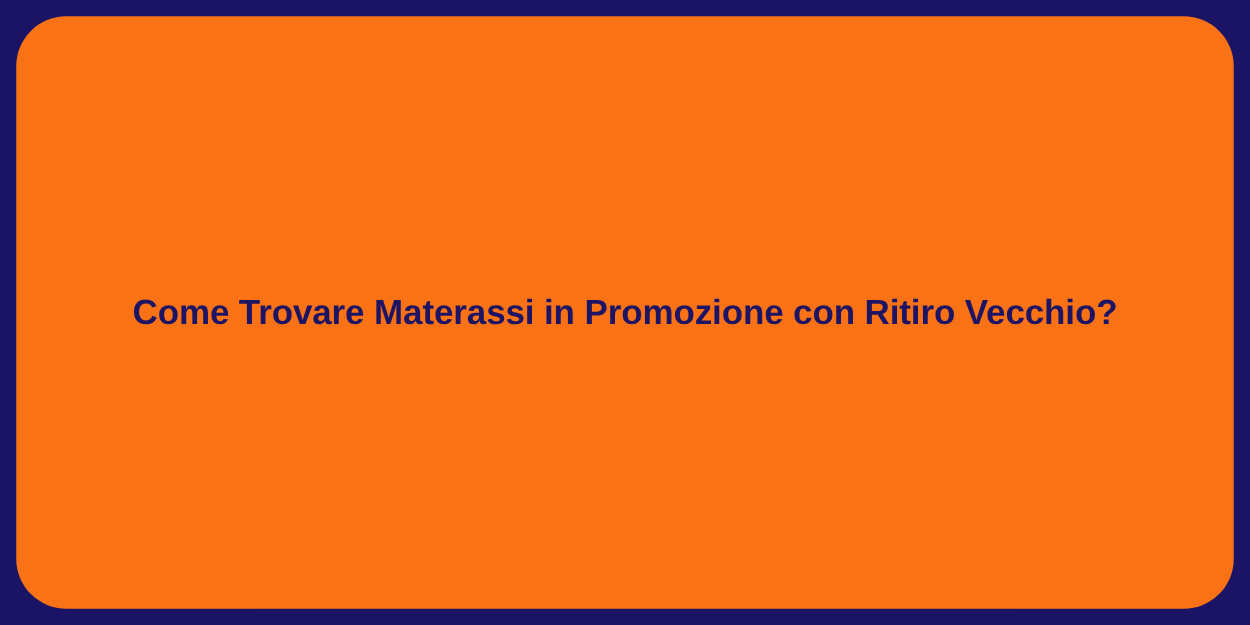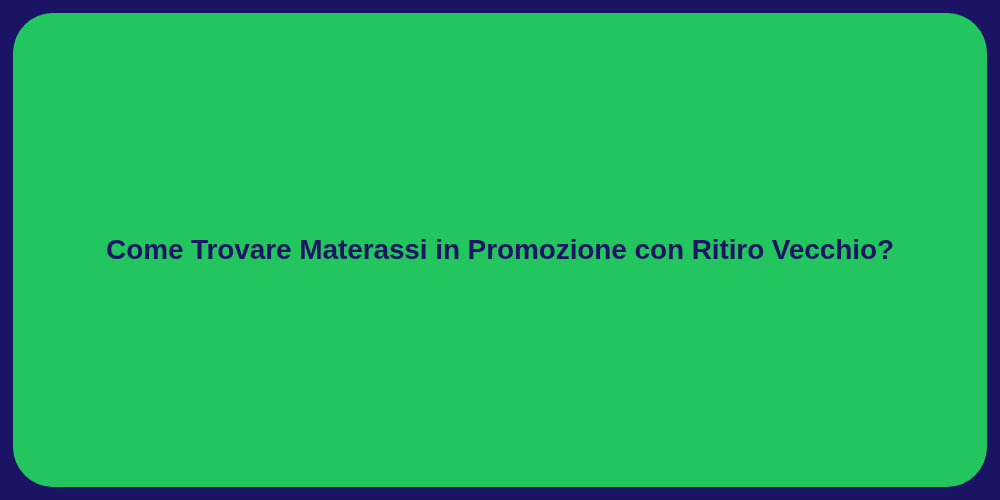--- a/index.html
+++ b/index.html
@@ -21,21 +21,21 @@
     background: #1b1464;
     box-sizing: border-box;
     padding: 13px;
   }
 
   .card {
     position: relative;
     width: 100%;
     height: 100%;
     box-sizing: border-box;
-    background: #22c55e;
+    background: #f97316;
     border-radius: 40px;
     display: flex;
     align-items: center;
     overflow: hidden;
   }
 
   .card-inner {
     width: 100%;
     padding: 0 40px;
     box-sizing: border-box;

